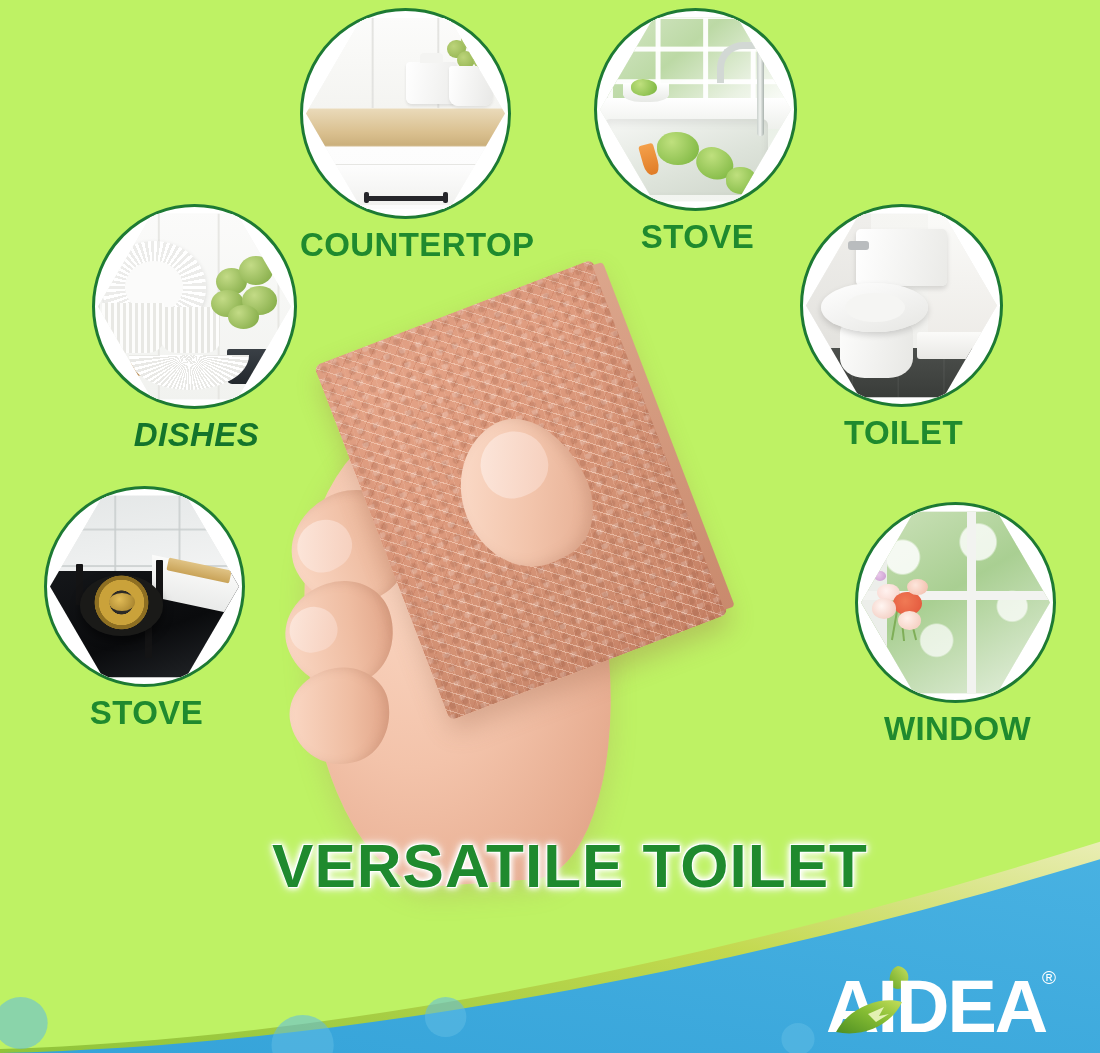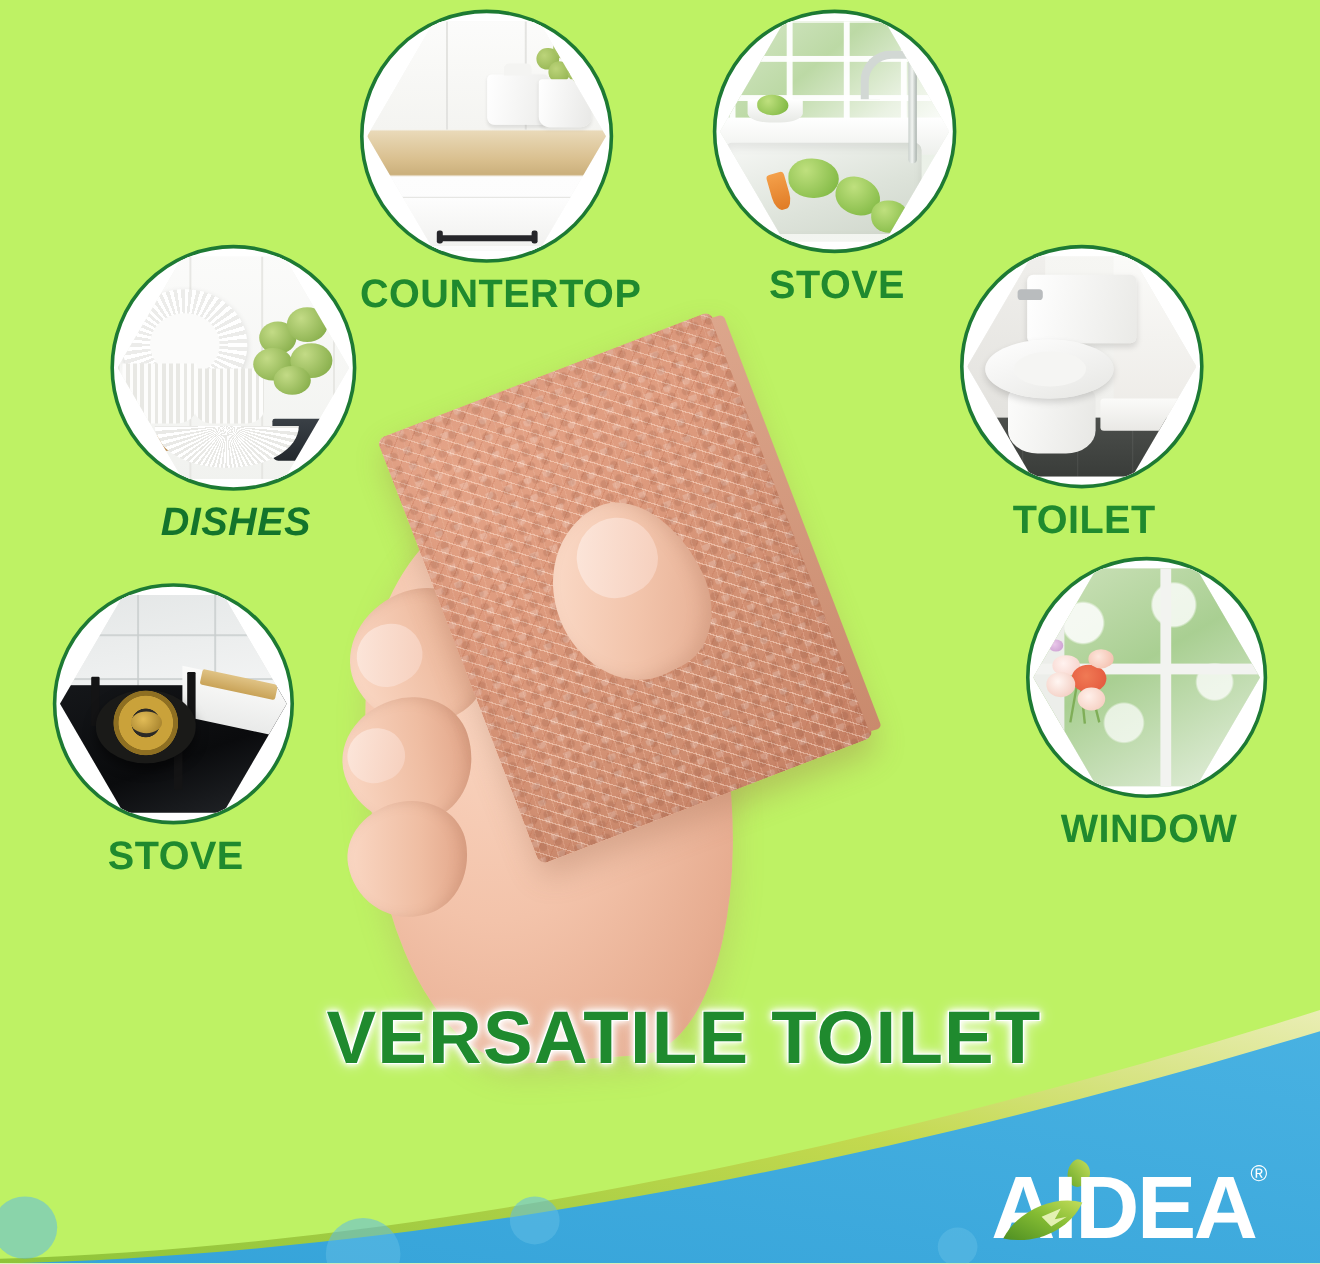--- a/index.html
+++ b/index.html
@@ -286,21 +286,21 @@
           <div class="tank"></div>
           <div class="lever"></div>
           <div class="base"></div>
           <div class="seat"></div>
         </div>
       </div>
     </div>
     <div class="cap" style="top:210px;">TOILET</div>
   </div>
 
-  <div class="badge" style="left:855px;top:464px;width:205px;height:256px;">
+  <div class="badge" style="left:855px;top:502px;width:205px;height:256px;">
     <div class="ring" style="width:201px;height:201px;">
       <div class="hexclip">
         <div class="photo p-window">
           <div class="out"></div>
           <div class="frameL"></div>
           <div class="mullv"></div>
           <div class="mullh"></div>
           <div class="flowers">
             <div class="stem" style="left:26%;top:40%;height:55%;transform:rotate(10deg)"></div>
             <div class="stem" style="left:40%;top:36%;height:60%;transform:rotate(-6deg)"></div>

